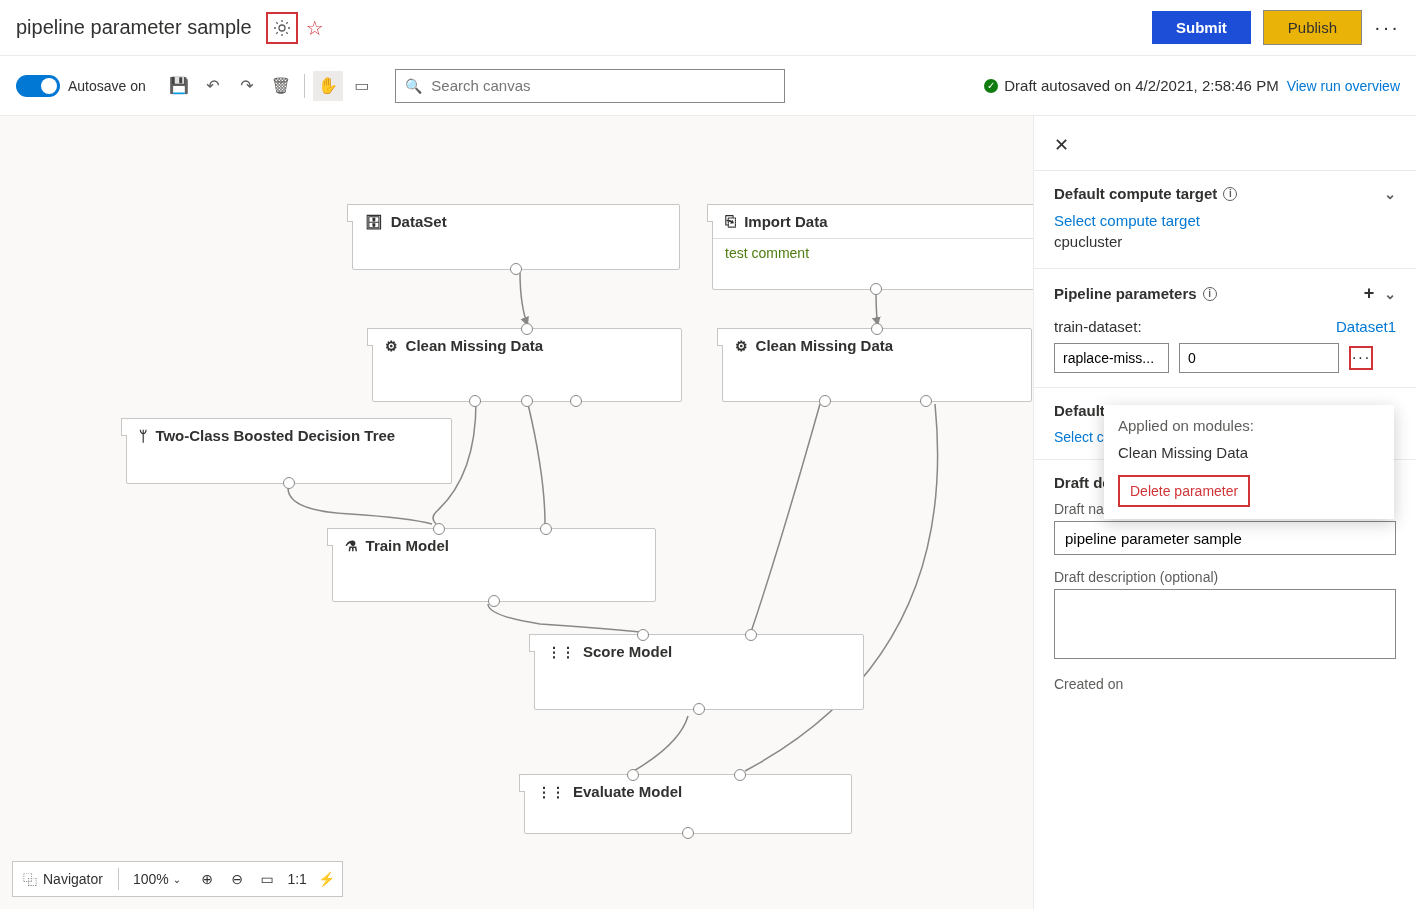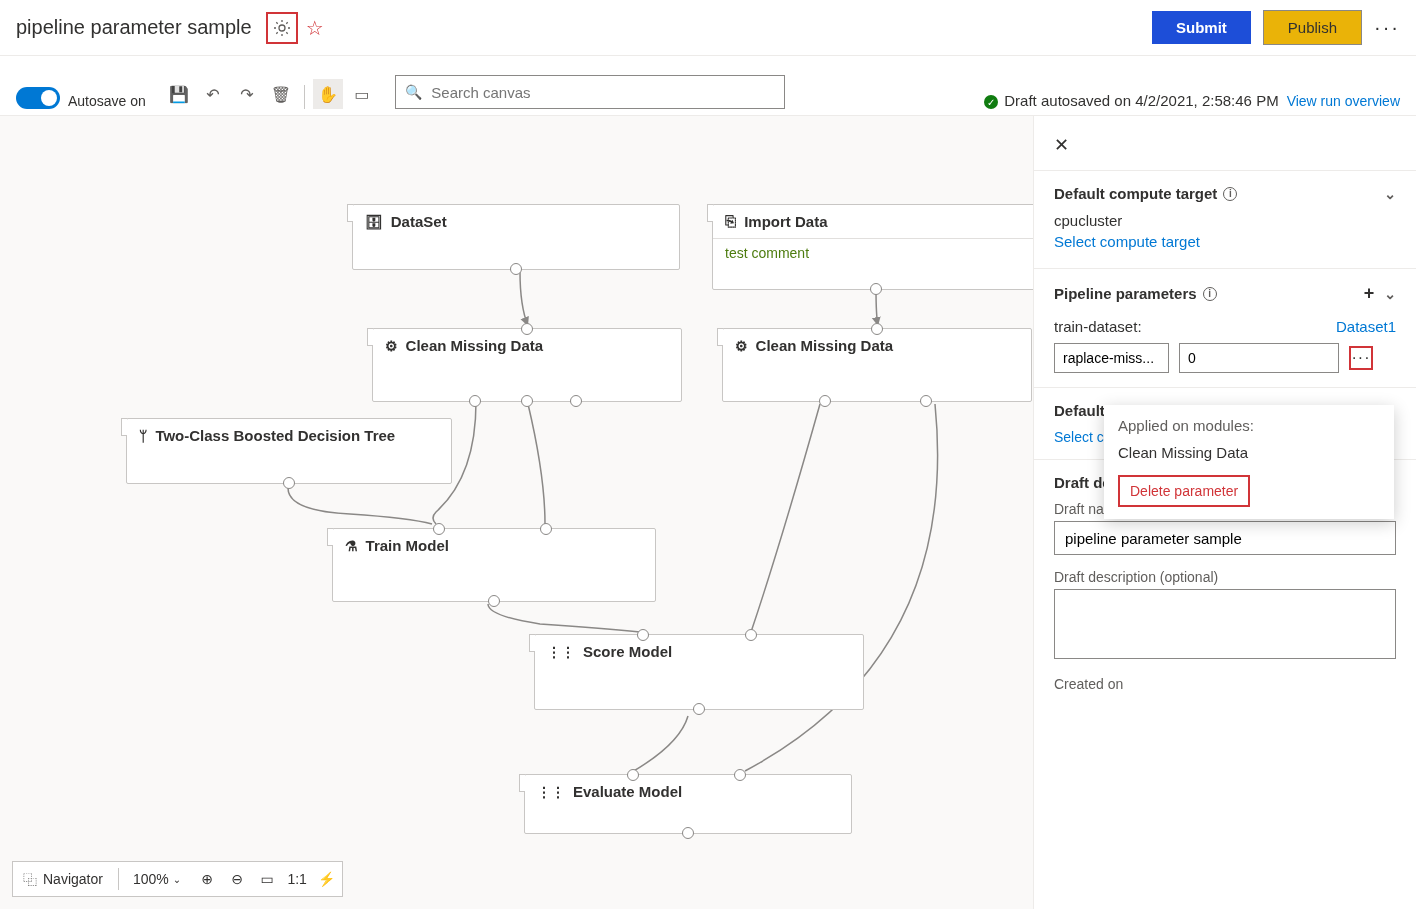--- a/index.html
+++ b/index.html
@@ -7,21 +7,21 @@
   .topbar { display: flex; align-items: center; padding: 8px 16px; border-bottom: 1px solid #edebe9; height: 56px; }
   .title { font-size: 20px; font-weight: 400; margin-right: 14px; }
   .icon-btn { width: 32px; height: 32px; display: flex; align-items: center; justify-content: center; cursor: pointer; border: none; background: none; }
   .redbox { border: 2px solid #d13438; }
   .star { color: #d13438; font-size: 20px; margin-left: 8px; }
   .spacer { flex: 1; }
   .btn-primary { background: #1d4ed8; color: #fff; border: none; padding: 8px 24px; font-size: 15px; font-weight: 600; cursor: pointer; }
   .btn-secondary { background: #eab308; color: #323130; border: 1px solid #8a8886; padding: 8px 24px; font-size: 15px; font-weight: 400; cursor: pointer; margin-left: 12px; }
   .more-btn { margin-left: 12px; font-size: 20px; letter-spacing: 2px; cursor: pointer; }
 
-  .toolbar { display: flex; align-items: flex-end; padding: 6px 16px; border-bottom: 1px solid #edebe9; height: 60px; background:#fff; }
+  .toolbar { display: flex; align-items: center; padding: 6px 16px; border-bottom: 1px solid #edebe9; height: 60px; background:#fff; }
   .toggle { width: 44px; height: 22px; background: #0078d4; border-radius: 11px; position: relative; cursor: pointer; margin-right: 8px; }
   .toggle::after { content: ""; position: absolute; width: 16px; height: 16px; background: #fff; border-radius: 50%; top: 3px; right: 3px; }
   .toolbar .label { margin-right: 16px; }
   .tool-icon { width: 30px; height: 30px; display:flex; align-items:center; justify-content:center; font-size:16px; color:#605e5c; cursor:pointer; margin:0 2px; }
   .tool-icon.active { background:#edebe9; }
   .search-box { display:flex; align-items:center; border:1px solid #8a8886; height:34px; width:390px; margin-left:16px; padding:0 10px; }
   .search-box input { border:none; outline:none; font-size:15px; flex:1; }
   .status-dot { width:14px; height:14px; background:#107c10; border-radius:50%; display:flex; align-items:center; justify-content:center; margin-right:6px; }
   .status-dot::after { content:"✓"; color:#fff; font-size:10px; }
   .status-text { color:#323130; font-size:15px; }
@@ -235,22 +235,22 @@
       <span class="close">✕</span>
     </div>
 
     <div class="section">
       <div class="sec-title">
         <span>Default compute target</span>
         <span class="info-ic">i</span>
         <span class="chev">⌄</span>
       </div>
       <div class="sec-body">
+        <div class="txt link" style="margin-left:0">Select compute target</div>
         <div class="txt">cpucluster</div>
-        <div class="txt link" style="margin-left:0">Select compute target</div>
       </div>
     </div>
 
     <div class="section" style="position:relative">
       <div class="sec-title">
         <span>Pipeline parameters</span>
         <span class="info-ic">i</span>
         <span class="plus">+</span>
         <span class="chev" style="margin-left:0">⌄</span>
       </div>

